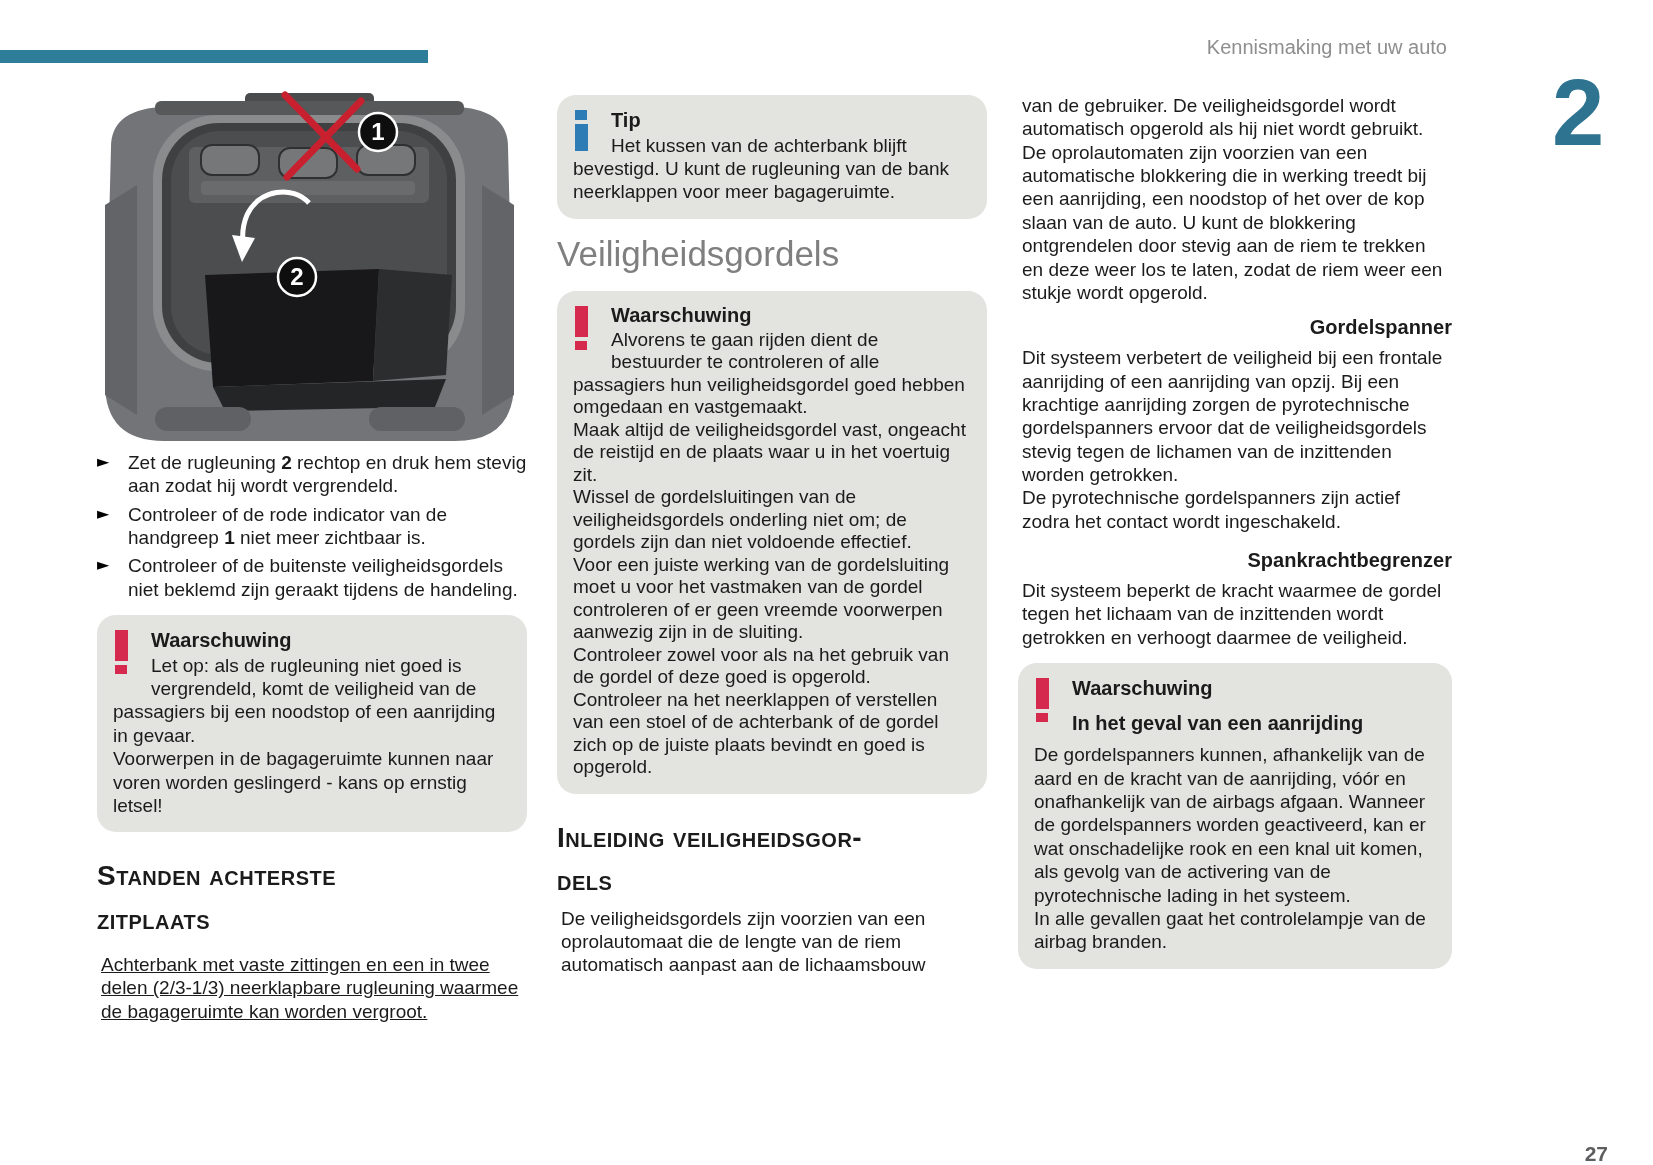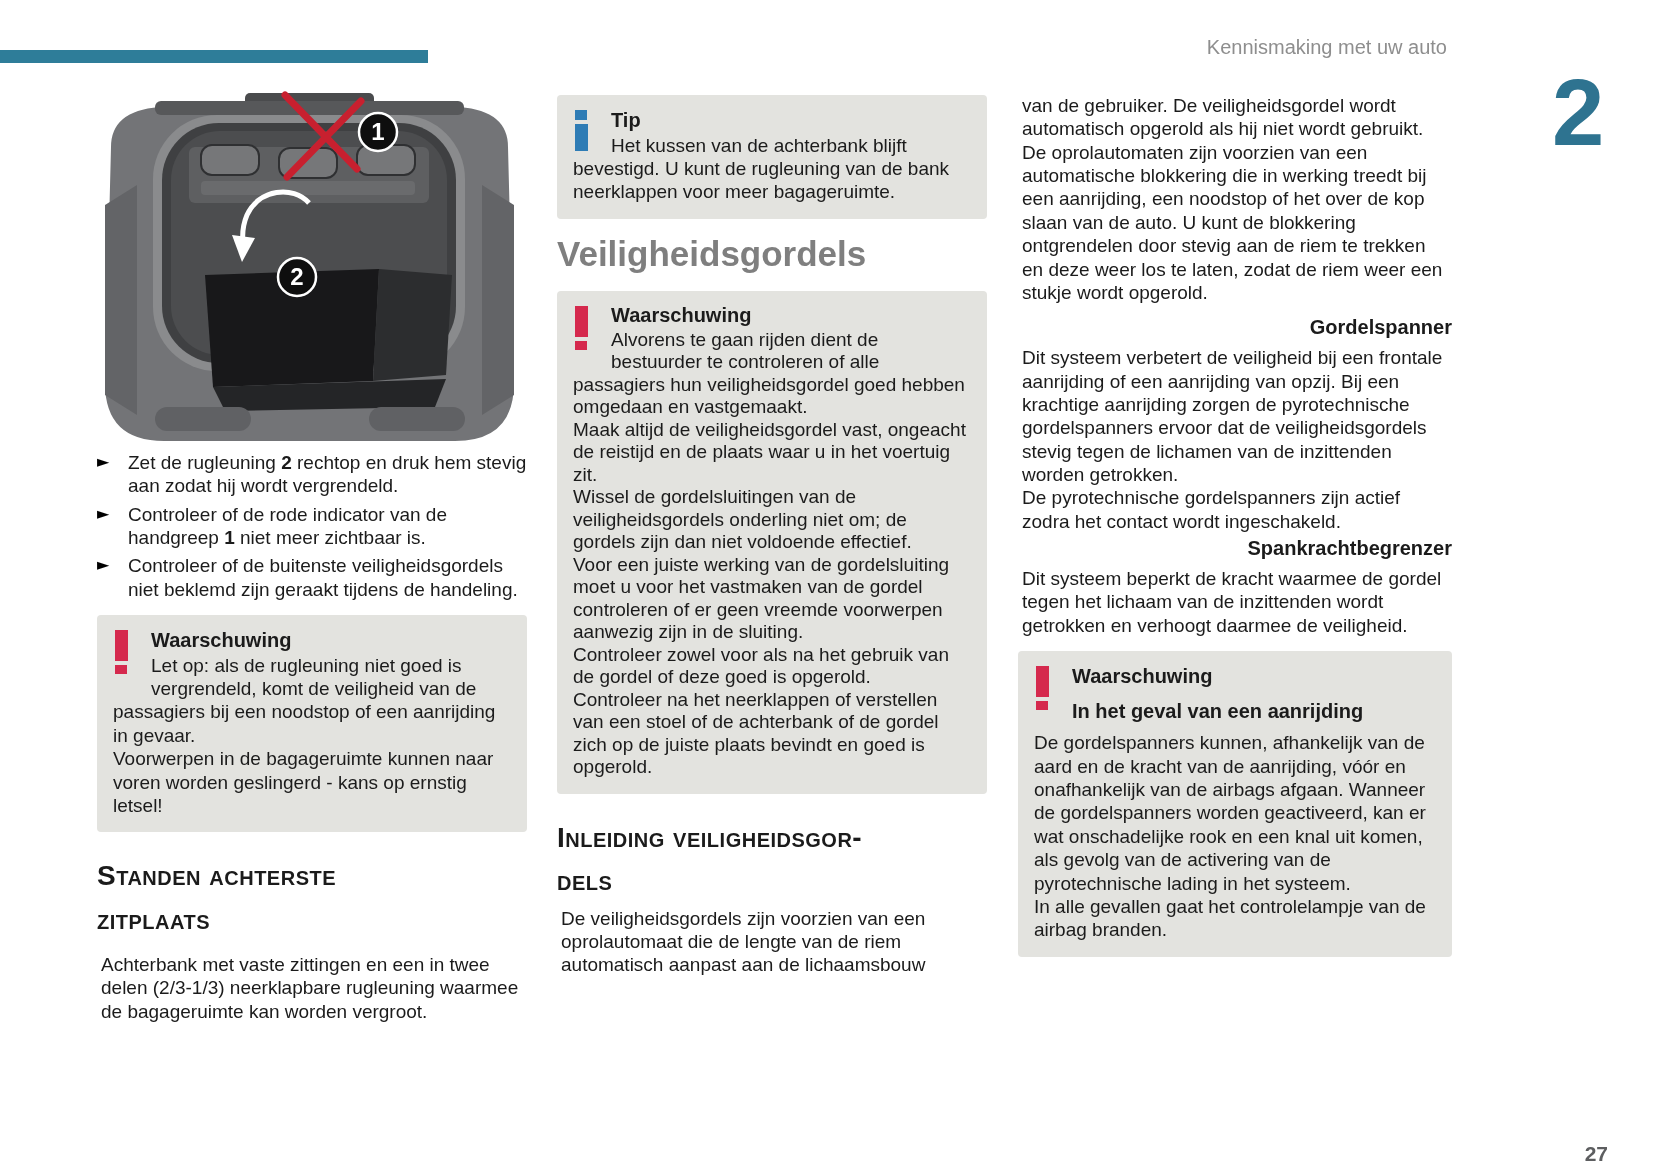--- a/index.html
+++ b/index.html
@@ -18,21 +18,21 @@
   .col { position:absolute; width:430px; }
   .col-left { left:97px;  top:85px; }
   .col-mid  { left:557px; top:95px; }
   .col-right{ left:1018px; top:90px; width:434px; }
 
   p, .body-text { font-size:19px; line-height:1.23; margin:4px; }
   .pre-line { white-space:pre-line; }
 
   
   .box {
-    background:#e3e3df; border-radius:4px; padding:13px 16px 15px;
+    background:#e3e3df; border-radius:19px; padding:13px 16px 15px;
     font-size:19px; line-height:1.23;
   }
   .box-title { font-weight:bold; font-size:20px; }
   .box-subtitle { font-weight:bold; font-size:20px; margin-top:10px; }
   .box-body { margin-top:1px; }
   .mid-box { line-height:1.185; }
 
   
   .warn-icon { float:left; width:22px; margin:2px 14px 4px 2px; }
   .warn-icon .bar { width:13px; height:31px; background:#d5294d; }
@@ -51,24 +51,24 @@
     position:absolute; left:0; top:1px; font-size:16px; color:#000;
     font-family:"DejaVu Sans",sans-serif;
   }
   .bold { font-weight:bold; }
 
   
   .sc-heading {
     font-variant:small-caps; font-weight:bold; font-size:28px;
     letter-spacing:0.5px; line-height:1.55; margin-top:22px;
   }
-  .gray-heading { font-size:35px; font-weight:700; color:#7f7f7f; margin-top:16px; line-height:1.1; }
+  .gray-heading { font-size:35px; font-weight:400; color:#7f7f7f; margin-top:16px; line-height:1.1; }
   .sub-heading { font-size:20px; font-weight:bold; margin-top:13px; margin-bottom:7px;text-align:right; }
 
-  .mt8 { margin-top:8px; } .mt12 { margin-top:12px; } .mt14 { margin-top:14px; } .mt18 { margin-top:18px; }
+  .mt8 { margin-top:8px; } .mt12 { margin-top:12px;text-decoration:underline; } .mt14 { margin-top:14px; } .mt18 { margin-top:18px; }
 
   .figure { width:425px; height:358px; display:block; }
 </style>
 </head>
 <body>
 
 <div class="page">
 
   <div class="top-bar"></div>
   <div class="header-title">Kennismaking met uw auto</div>
@@ -193,21 +193,21 @@
   </div>
 
   <div class="col col-right">
 
     <p>van de gebruiker. De veiligheidsgordel wordt automatisch opgerold als hij niet wordt gebruikt. De oprolautomaten zijn voorzien van een automatische blokkering die in werking treedt bij een aanrijding, een noodstop of het over de kop slaan van de auto. U kunt de blokkering ontgrendelen door stevig aan de riem te trekken en deze weer los te laten, zodat de riem weer een stukje wordt opgerold.</p>
 
     <div class="sub-heading" style="margin-top:12px;">Gordelspanner</div>
     <p class="pre-line">Dit systeem verbetert de veiligheid bij een frontale aanrijding of een aanrijding van opzij. Bij een krachtige aanrijding zorgen de pyrotechnische gordelspanners ervoor dat de veiligheidsgordels stevig tegen de lichamen van de inzittenden worden getrokken.
 De pyrotechnische gordelspanners zijn actief zodra het contact wordt ingeschakeld.</p>
 
-    <div class="sub-heading" style="margin-top:4px;">Spankrachtbegrenzer</div>
+    <div class="sub-heading" style="margin-top:16px;">Spankrachtbegrenzer</div>
     <p>Dit systeem beperkt de kracht waarmee de gordel tegen het lichaam van de inzittenden wordt getrokken en verhoogt daarmee de veiligheid.</p>
 
     <div class="box mt14">
       <div class="warn-icon tall">
         <div class="bar"></div>
           <div class="dot"></div>
       </div>
       <div class="box-title">Waarschuwing</div>
       <div class="box-subtitle">In het geval van een aanrijding</div>
       <div class="box-body pre-line mt8">De gordelspanners kunnen, afhankelijk van de aard en de kracht van de aanrijding, vóór en onafhankelijk van de airbags afgaan. Wanneer de gordelspanners worden geactiveerd, kan er wat onschadelijke rook en een knal uit komen, als gevolg van de activering van de pyrotechnische lading in het systeem.

